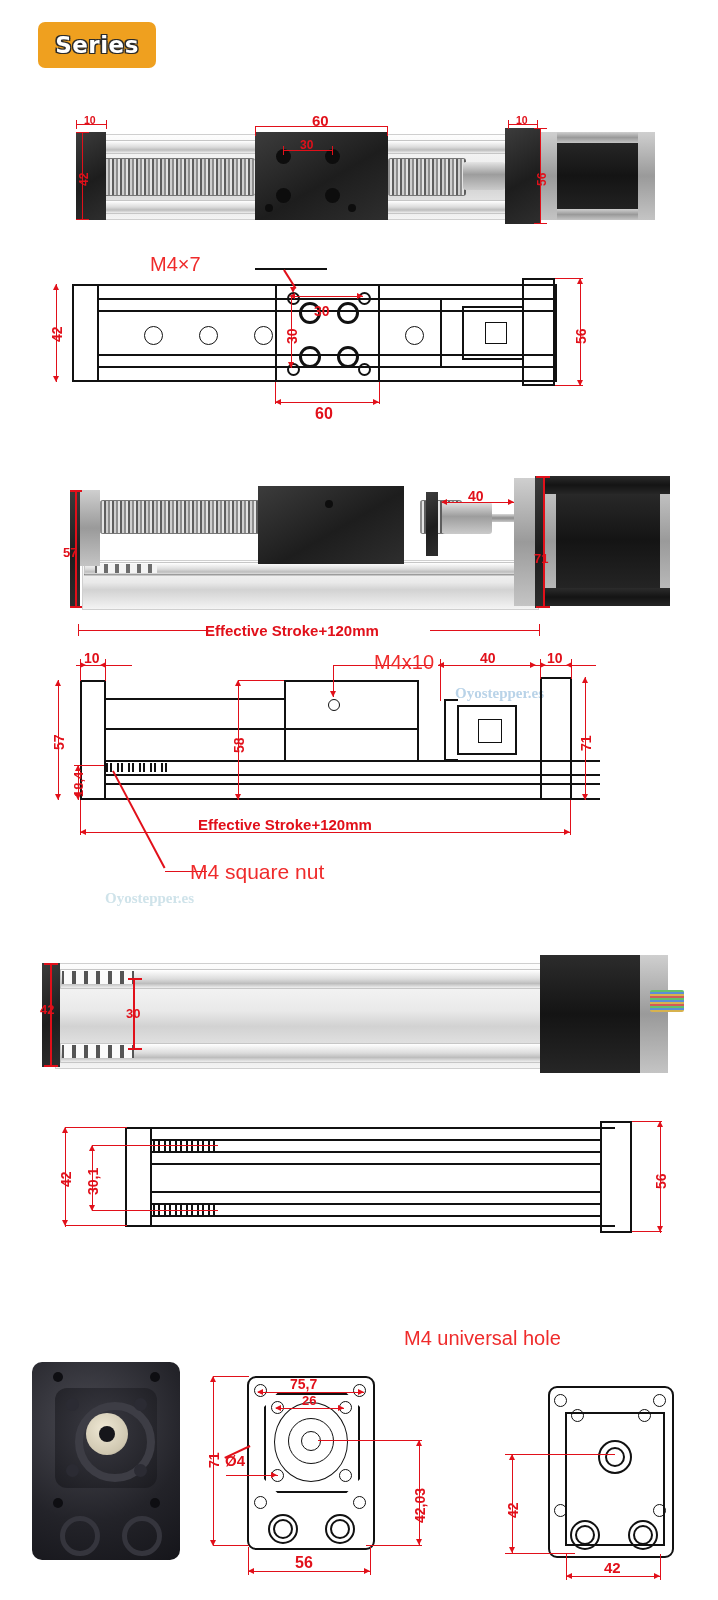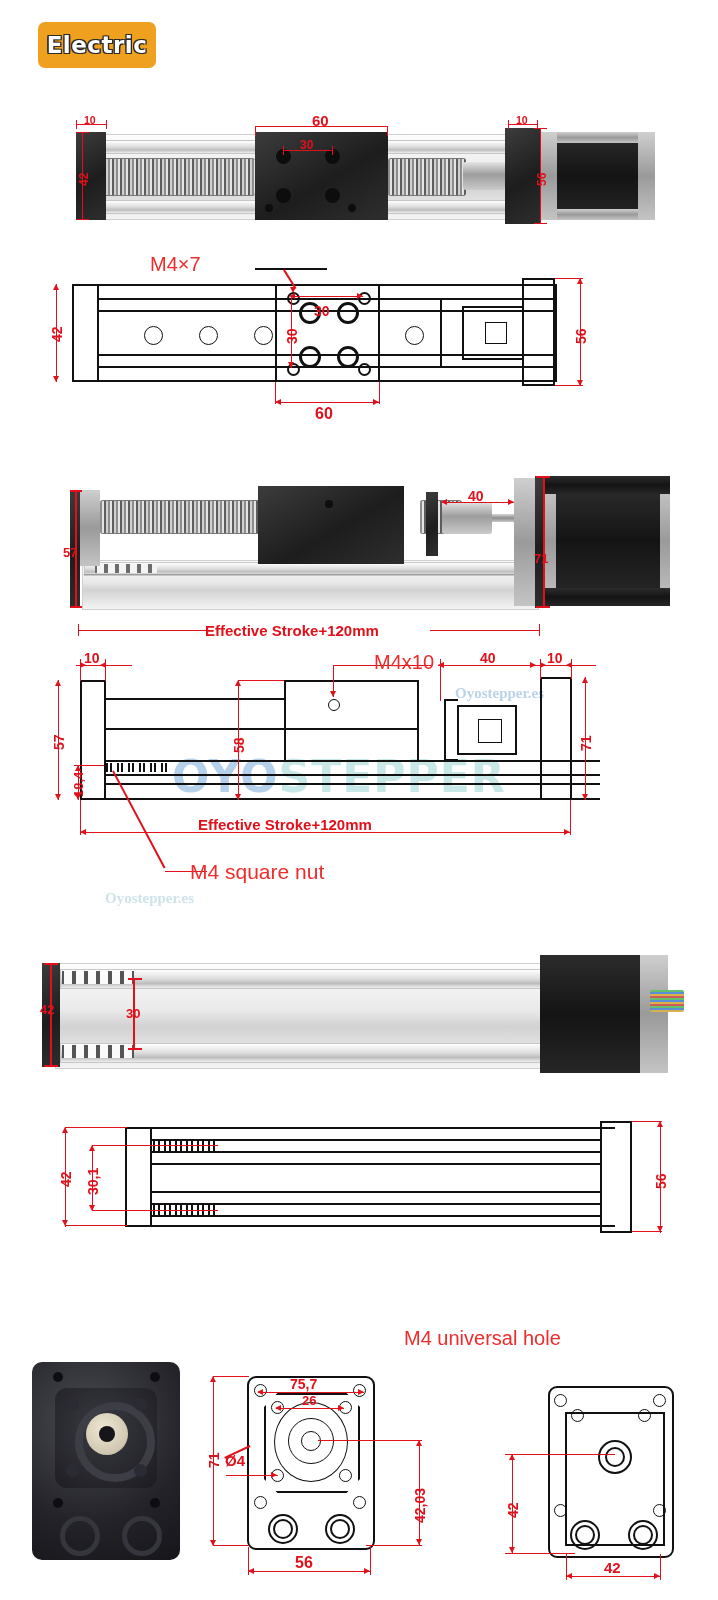--- a/index.html
+++ b/index.html
@@ -83,21 +83,21 @@
   .ar-u{border-left:3px solid transparent;border-right:3px solid transparent;border-bottom:6px solid #e1101a;}
   .ar-d{border-left:3px solid transparent;border-right:3px solid transparent;border-top:6px solid #e1101a;}
 </style>
 </head>
 <body>
 
 <div class="page">
 
   <div class="header">
     <div class="badge">
-      <span>Electric</span>
+      <span>Series</span>
     </div>
   </div>
 
   <div class="fig" style="left:0;top:110px;width:718px;height:140px;">
 
     <div class="alu" style="left:95px;top:24px;width:435px;height:84px;"></div>
     <div class="rail" style="left:95px;top:30px;width:435px;height:12px;"></div>
     <div class="rail" style="left:95px;top:90px;width:435px;height:12px;"></div>
 
     <div class="screw" style="left:100px;top:48px;width:155px;height:36px;"></div>
@@ -279,23 +279,20 @@
 
     <div class="rl hl" style="left:78px;top:168px;width:130px;"></div>
     <div class="rl hl" style="left:430px;top:168px;width:110px;"></div>
     <div class="rl vl" style="left:78px;top:162px;height:12px;"></div>
     <div class="rl vl" style="left:539px;top:162px;height:12px;"></div>
     <div class="lbl b" style="left:205px;top:161px;color:#e1101a;font-size:15px;">Effective Stroke+120mm</div>
   </div>
 
   <div class="fig" style="left:0;top:655px;width:718px;height:240px;">
 
-    <div class="wm-big" style="left:172px;top:96px;">
-      <span class="oy">OYO</span><span>STEPPER</span>
-    </div>
     <div class="wm-small blue" style="left:455px;top:30px;font-size:15px;">Oyostepper.es</div>
 
     <div class="bk" style="left:80px;top:25px;width:2px;height:120px;"></div>
     <div class="bk" style="left:80px;top:25px;width:26px;height:2px;"></div>
     <div class="bk" style="left:80px;top:143px;width:520px;height:2px;"></div>
     <div class="bk" style="left:104px;top:25px;width:2px;height:120px;"></div>
 
     <div class="bk" style="left:104px;top:43px;width:180px;height:1.6px;"></div>
     <div class="bk" style="left:104px;top:73px;width:180px;height:1.6px;"></div>
     <div class="bk" style="left:104px;top:105px;width:496px;height:1.6px;"></div>

